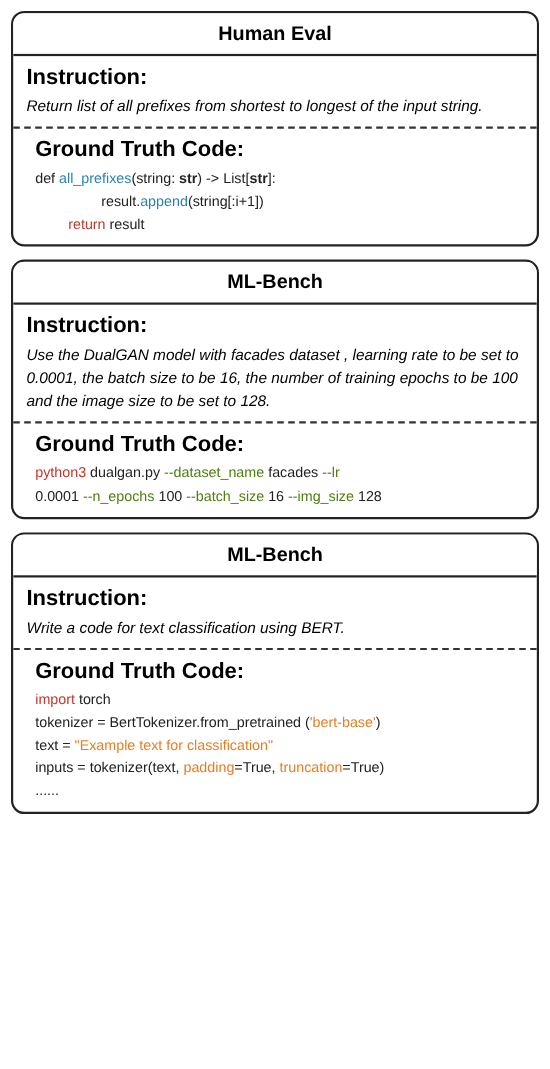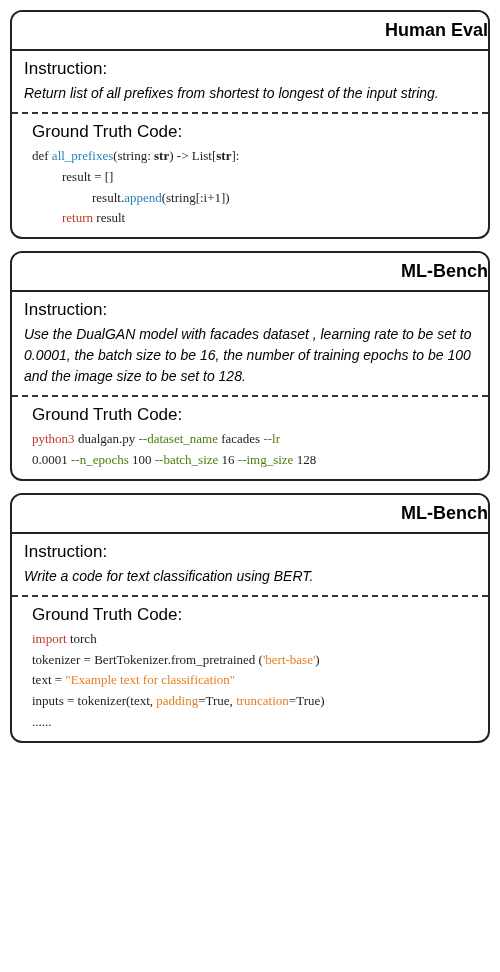--- a/index.html
+++ b/index.html
@@ -13,49 +13,49 @@
       flex-direction: column;
       gap: 12px;
     }
     .card {
       border: 2px solid #222;
       border-radius: 12px;
       overflow: hidden;
     }
     .card-header {
       background: #fff;
-      text-align: right;
+      text-align: center;
       padding: 8px 0;
       border-bottom: 2px solid #222;
       font-size: 18px;
       font-weight: bold;
     }
     .section {
       padding: 8px 12px;
     }
     .section-title {
-      font-size: 17px;
-      font-weight: normal;
+      font-size: 20px;
+      font-weight: bold;
       margin-bottom: 4px;
     }
     .instruction-text {
       font-style: italic;
       font-size: 14px;
       line-height: 1.5;
     }
     .divider {
       border: none;
       border-top: 2px dashed #333;
       margin: 0;
     }
     .code-section {
       padding: 8px 20px;
     }
     .code-block {
-      font-family: Liberation Serif, serif;
+      font-family: Liberation Sans, sans-serif;
       font-size: 13px;
       line-height: 1.6;
     }
     .code-block .kw { color: #c0392b; }
     .code-block .fn { color: #2980b9; }
     .code-block .str { color: #e67e22; }
     .code-block .param { color: #e67e22; }
     .code-block .normal { color: #222; }
     .code-block .cmd { color: #c0392b; }
     .code-block .flag { color: #4d7c0f; }
@@ -69,21 +69,20 @@
   <div class="card-header">Human Eval</div>
   <div class="section">
     <div class="section-title">Instruction:</div>
     <div class="instruction-text">Return list of all prefixes from shortest to longest of the input string.</div>
   </div>
   <hr class="divider">
   <div class="code-section">
     <div class="section-title">Ground Truth Code:</div>
     <div class="code-block">
       <div><span class="normal">def </span><span class="fn">all_prefixes</span><span class="normal">(string: </span><span style="font-weight:bold;color:#222;">str</span><span class="normal">) -&gt; List[</span><span style="font-weight:bold;color:#222;">str</span><span class="normal">]:</span></div>
-      <div class="indent1"><span class="normal">result = []</span></div>
       <div class="indent2"><span class="normal">result.</span><span class="fn">append</span><span class="normal">(string[:i+1])</span></div>
       <div class="indent1"><span class="kw">return</span><span class="normal"> result</span></div>
     </div>
   </div>
 </div>
 
 <div class="card">
   <div class="card-header">ML-Bench</div>
   <div class="section">
     <div class="section-title">Instruction:</div>

